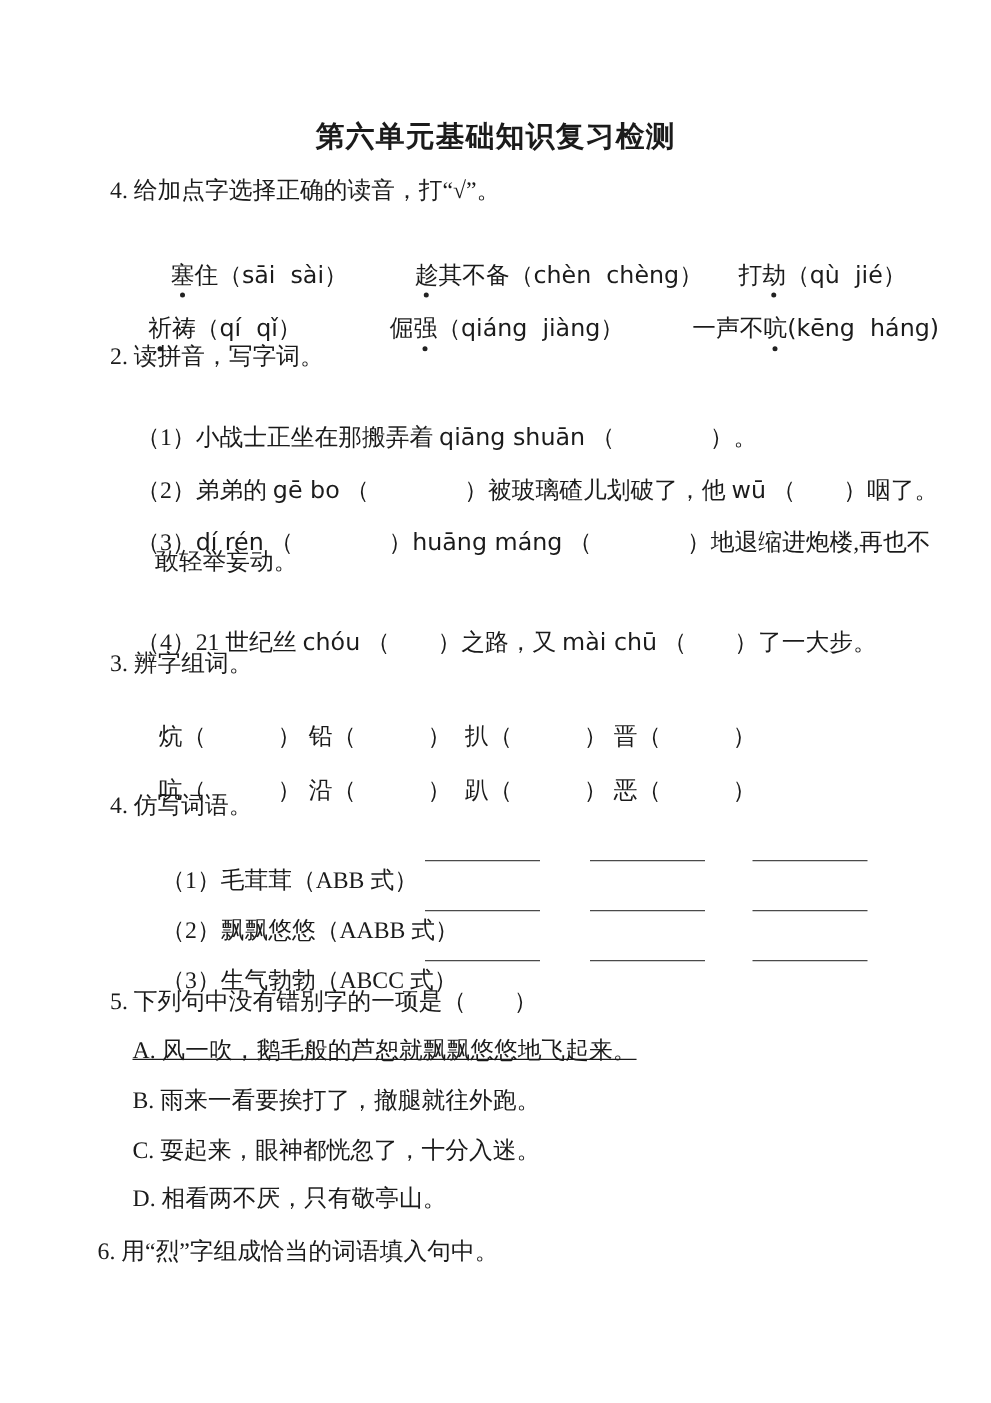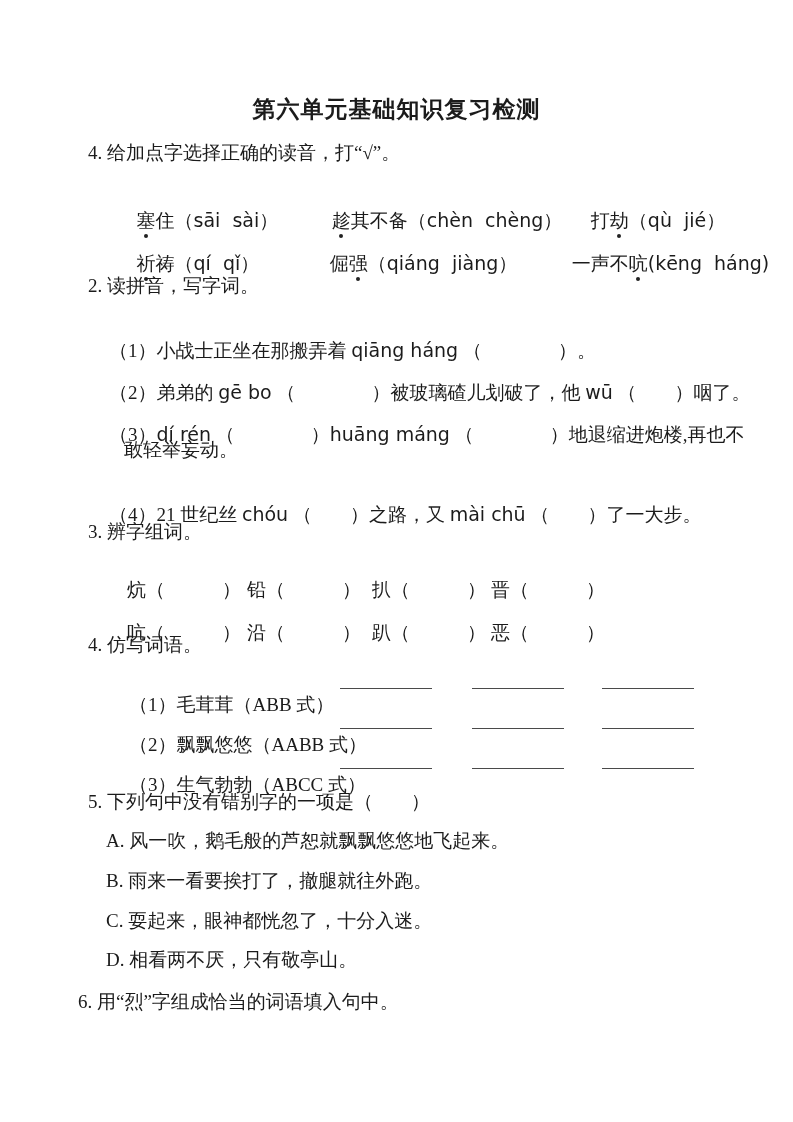--- a/index.html
+++ b/index.html
@@ -46,36 +46,36 @@
       <span class="cn"></span><span class="cn dotted">塞</span><span class="cn">住</span><span class="py">（sāi  sài）</span>
     </span>
     <span>
       <span class="cn"></span><span class="cn dotted">趁</span><span class="cn">其不备</span><span class="py">（chèn  chèng）</span>
     </span>
     <span style="margin-right:45px;">
       <span class="cn">打</span><span class="cn dotted">劫</span><span class="cn"></span><span class="py">（qù  jié）</span>
     </span>
   </div>
 
-  <div class="line q1row" style="top:226px;left:108px;align-items:center;">
+  <div class="line q1row" style="top:226px;left:90px;align-items:center;">
     <span style="margin-right:42px;">
       <span class="cn"></span><span class="cn dotted">祈</span><span class="cn">祷</span><span class="py">（qí  qǐ）</span>
     </span>
     <span style="margin-right:26px;">
       <span class="cn">倔</span><span class="cn dotted">强</span><span class="cn"></span><span class="py">（qiáng  jiàng）</span>
     </span>
     <span>
       <span class="cn">一声不</span><span class="cn dotted">吭</span><span class="cn"></span><span class="py">(kēng  háng)</span>
     </span>
   </div>
 
   <div class="line" style="top:273px;left:88px;">2. 读拼音，写字词。</div>
 
   <div class="line" style="top:313px;left:90px;">
-    <span class="cn">（1）小战士正坐在那搬弄着 </span><span class="py">qiāng háng</span><span class="cn"> （　　　　）。</span>
+    <span class="cn">（1）小战士正坐在那搬弄着 </span><span class="py">qiāng shuān</span><span class="cn"> （　　　　）。</span>
   </div>
 
   <div class="line" style="top:355px;left:90px;">
     <span class="cn">（2）弟弟的 </span><span class="py">gē bo</span><span class="cn"> （　　　　）被玻璃碴儿划破了，他 </span><span class="py">wū</span><span class="cn"> （　　）咽了。</span>
   </div>
 
   <div class="line" style="top:397px;left:90px;">
     <span class="cn">（3）</span><span class="py">dí rén</span><span class="cn"> （　　　　）</span><span class="py">huāng máng</span><span class="cn"> （　　　　）地退缩进炮楼,再也不</span>
   </div>
 
@@ -112,20 +112,20 @@
   </div>
 
   <div class="line q4line" style="top:747px;left:110px;">
     <span class="cn">（3）生气勃勃（ABCC 式）</span>
     <span class="blank b1"></span>
     <span class="blank b2"></span>
     <span class="blank b3"></span>
   </div>
 
   <div class="line" style="top:789px;left:88px;">5. 下列句中没有错别字的一项是（　　）</div>
-  <div class="line cn" style="top:828px;left:106px;">A. 风一吹，鹅毛般的芦恕就飘飘悠悠地飞起来。</div>
+  <div class="line cn" style="top:828px;left:106px;text-decoration:underline;">A. 风一吹，鹅毛般的芦恕就飘飘悠悠地飞起来。</div>
   <div class="line cn" style="top:868px;left:106px;">B. 雨来一看要挨打了，撤腿就往外跑。</div>
   <div class="line cn" style="top:908px;left:106px;">C. 耍起来，眼神都恍忽了，十分入迷。</div>
   <div class="line cn" style="top:947px;left:106px;">D. 相看两不厌，只有敬亭山。</div>
 
   <div class="line" style="top:989px;left:78px;">6. 用“烈”字组成恰当的词语填入句中。</div>
 
 </div>
 
 </body></html>

